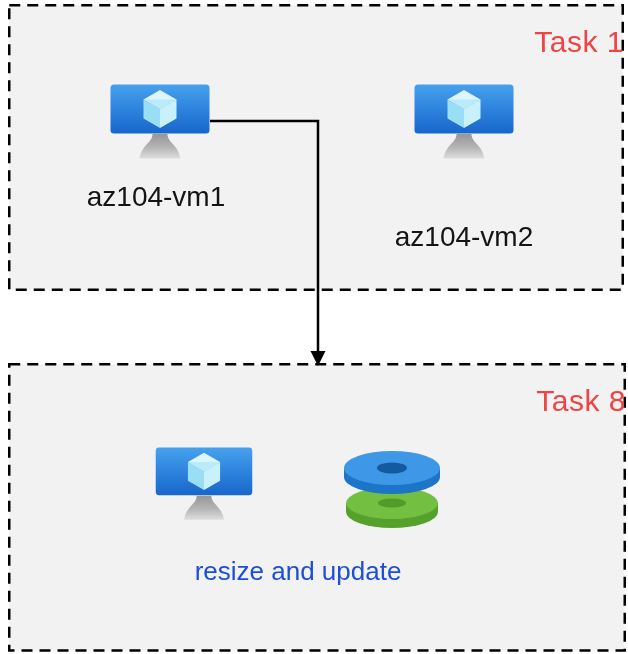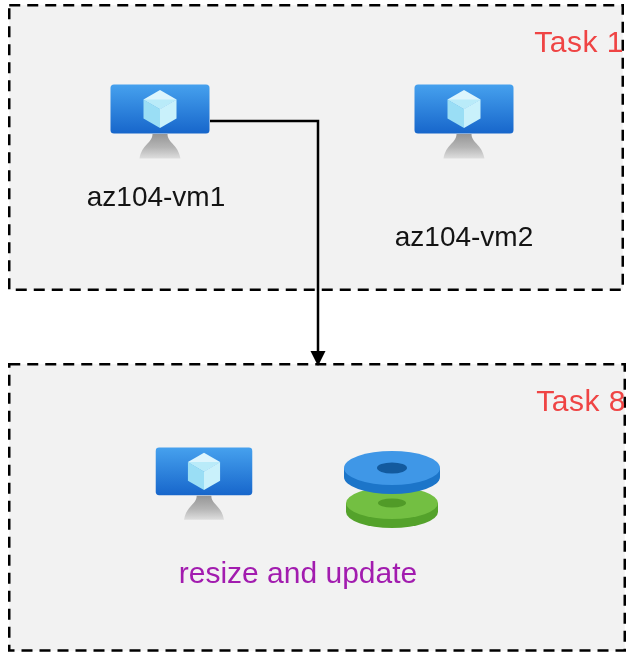--- a/index.html
+++ b/index.html
@@ -2,21 +2,21 @@
 <html><head>
 <meta charset="utf-8">
 <style>
   html,body{margin:0;padding:0;background:#ffffff;}
   body{width:628px;height:654px;font-family:"Liberation Sans",sans-serif;}
   .canvas{position:relative;width:628px;height:654px;overflow:hidden;}
   .overlay{position:absolute;left:0;top:0;}
   .abs{position:absolute;}
   .box-title{font-size:30px;color:#ef4444;text-align:right;letter-spacing:0.5px;}
   .vm-label{font-size:28px;color:#141414;text-align:center;line-height:37px;}
-  .caption{font-size:30px;color:#a21caf;text-align:center;}
+  .caption{font-size:26px;color:#1d4ed8;text-align:center;}
 </style>
 </head>
 <body>
 
 <div class="canvas">
 
   <svg class="overlay" width="628" height="654" viewBox="0 0 628 654">
     <defs>
       <linearGradient id="vmScreen" x1="0" y1="0" x2="0" y2="1">
         <stop offset="0" stop-color="#46a1ee"></stop>

